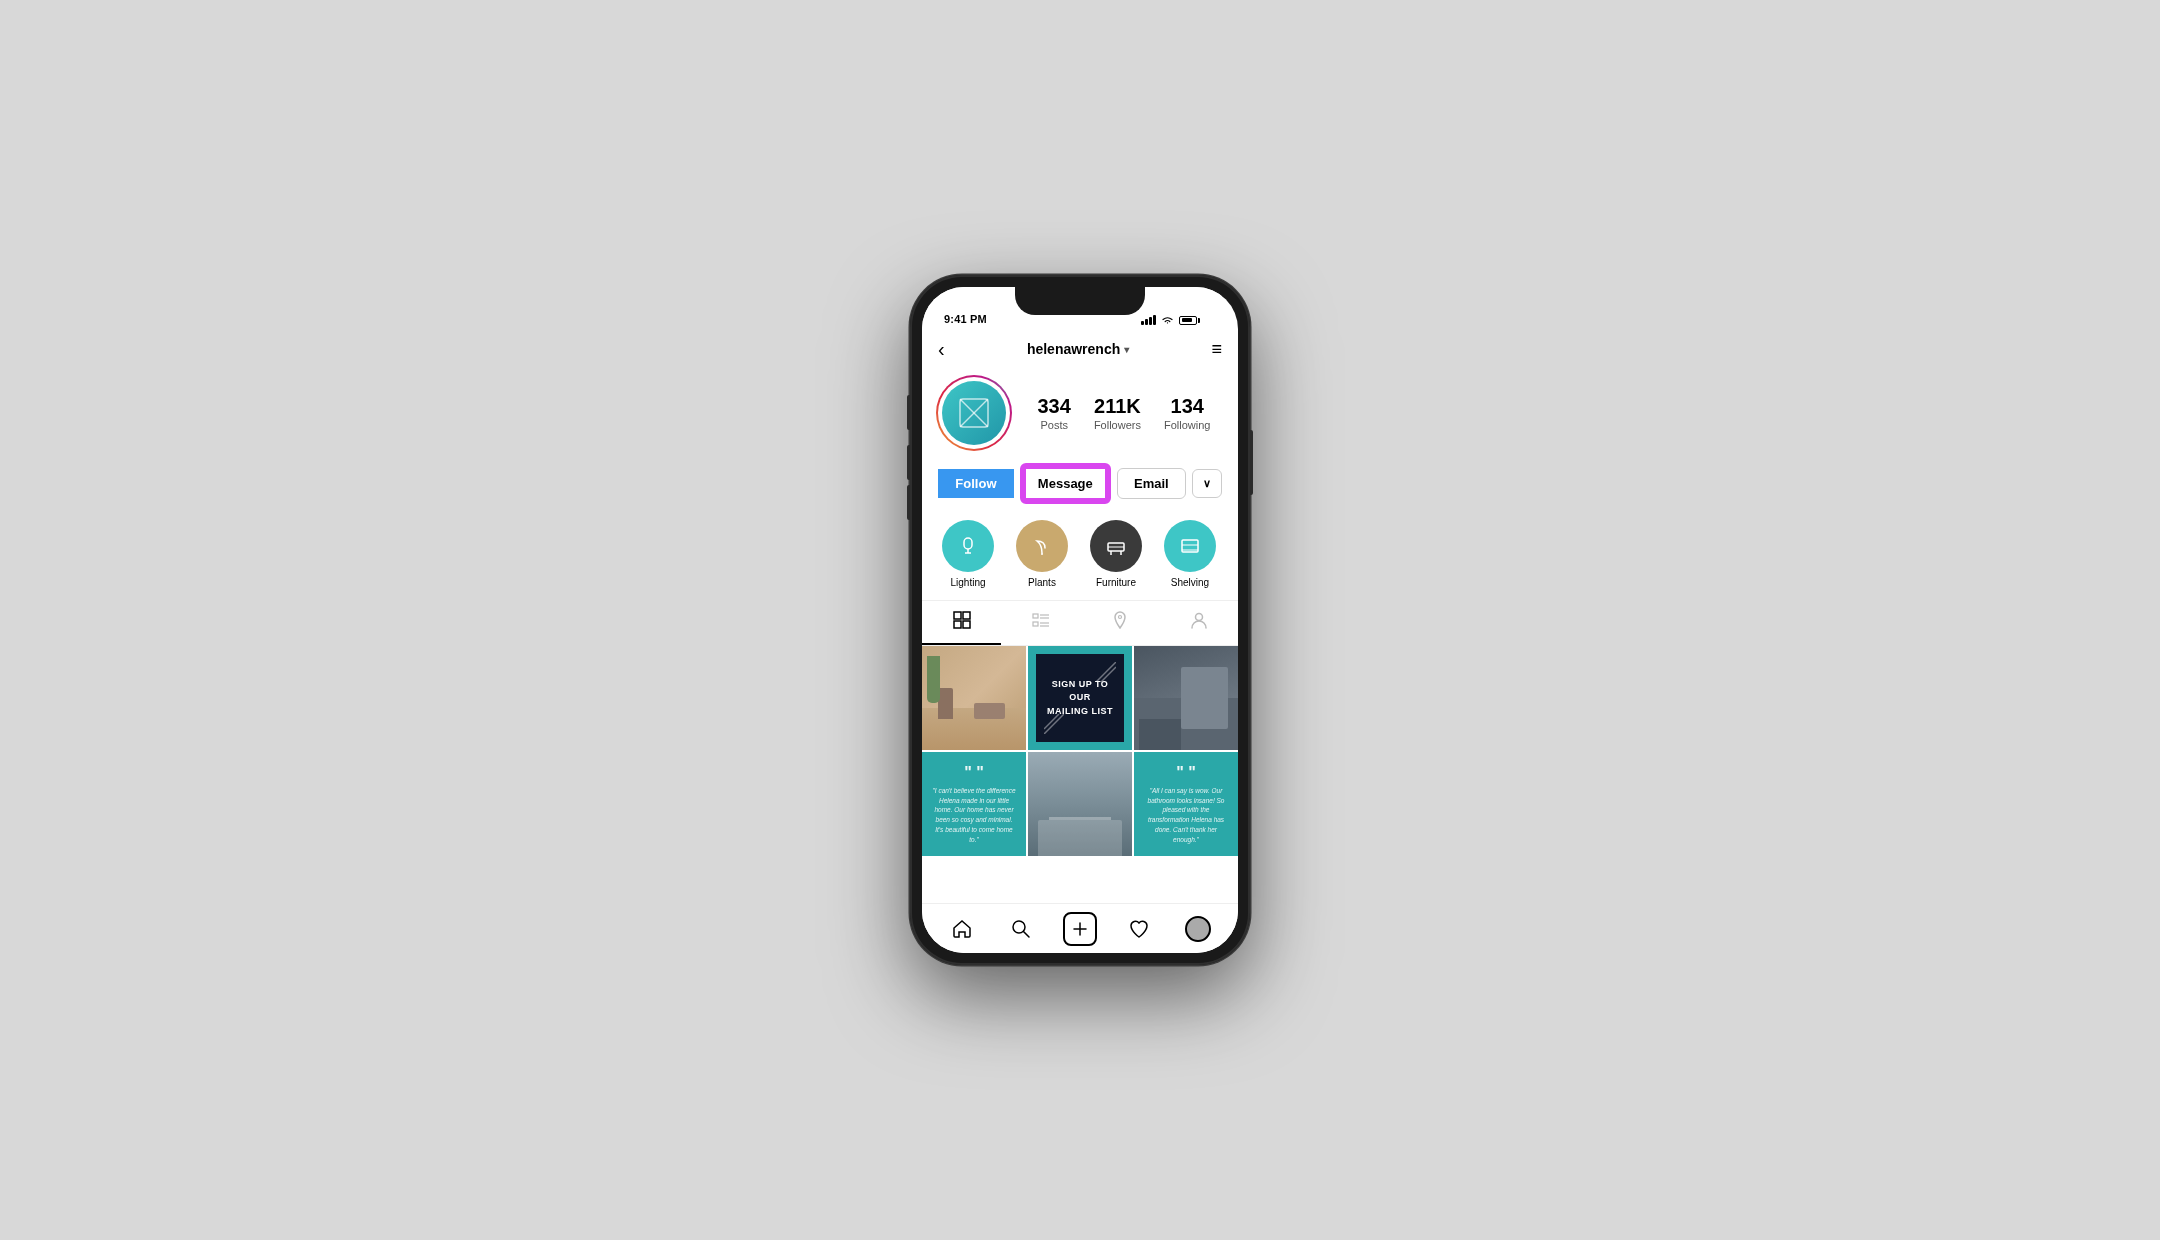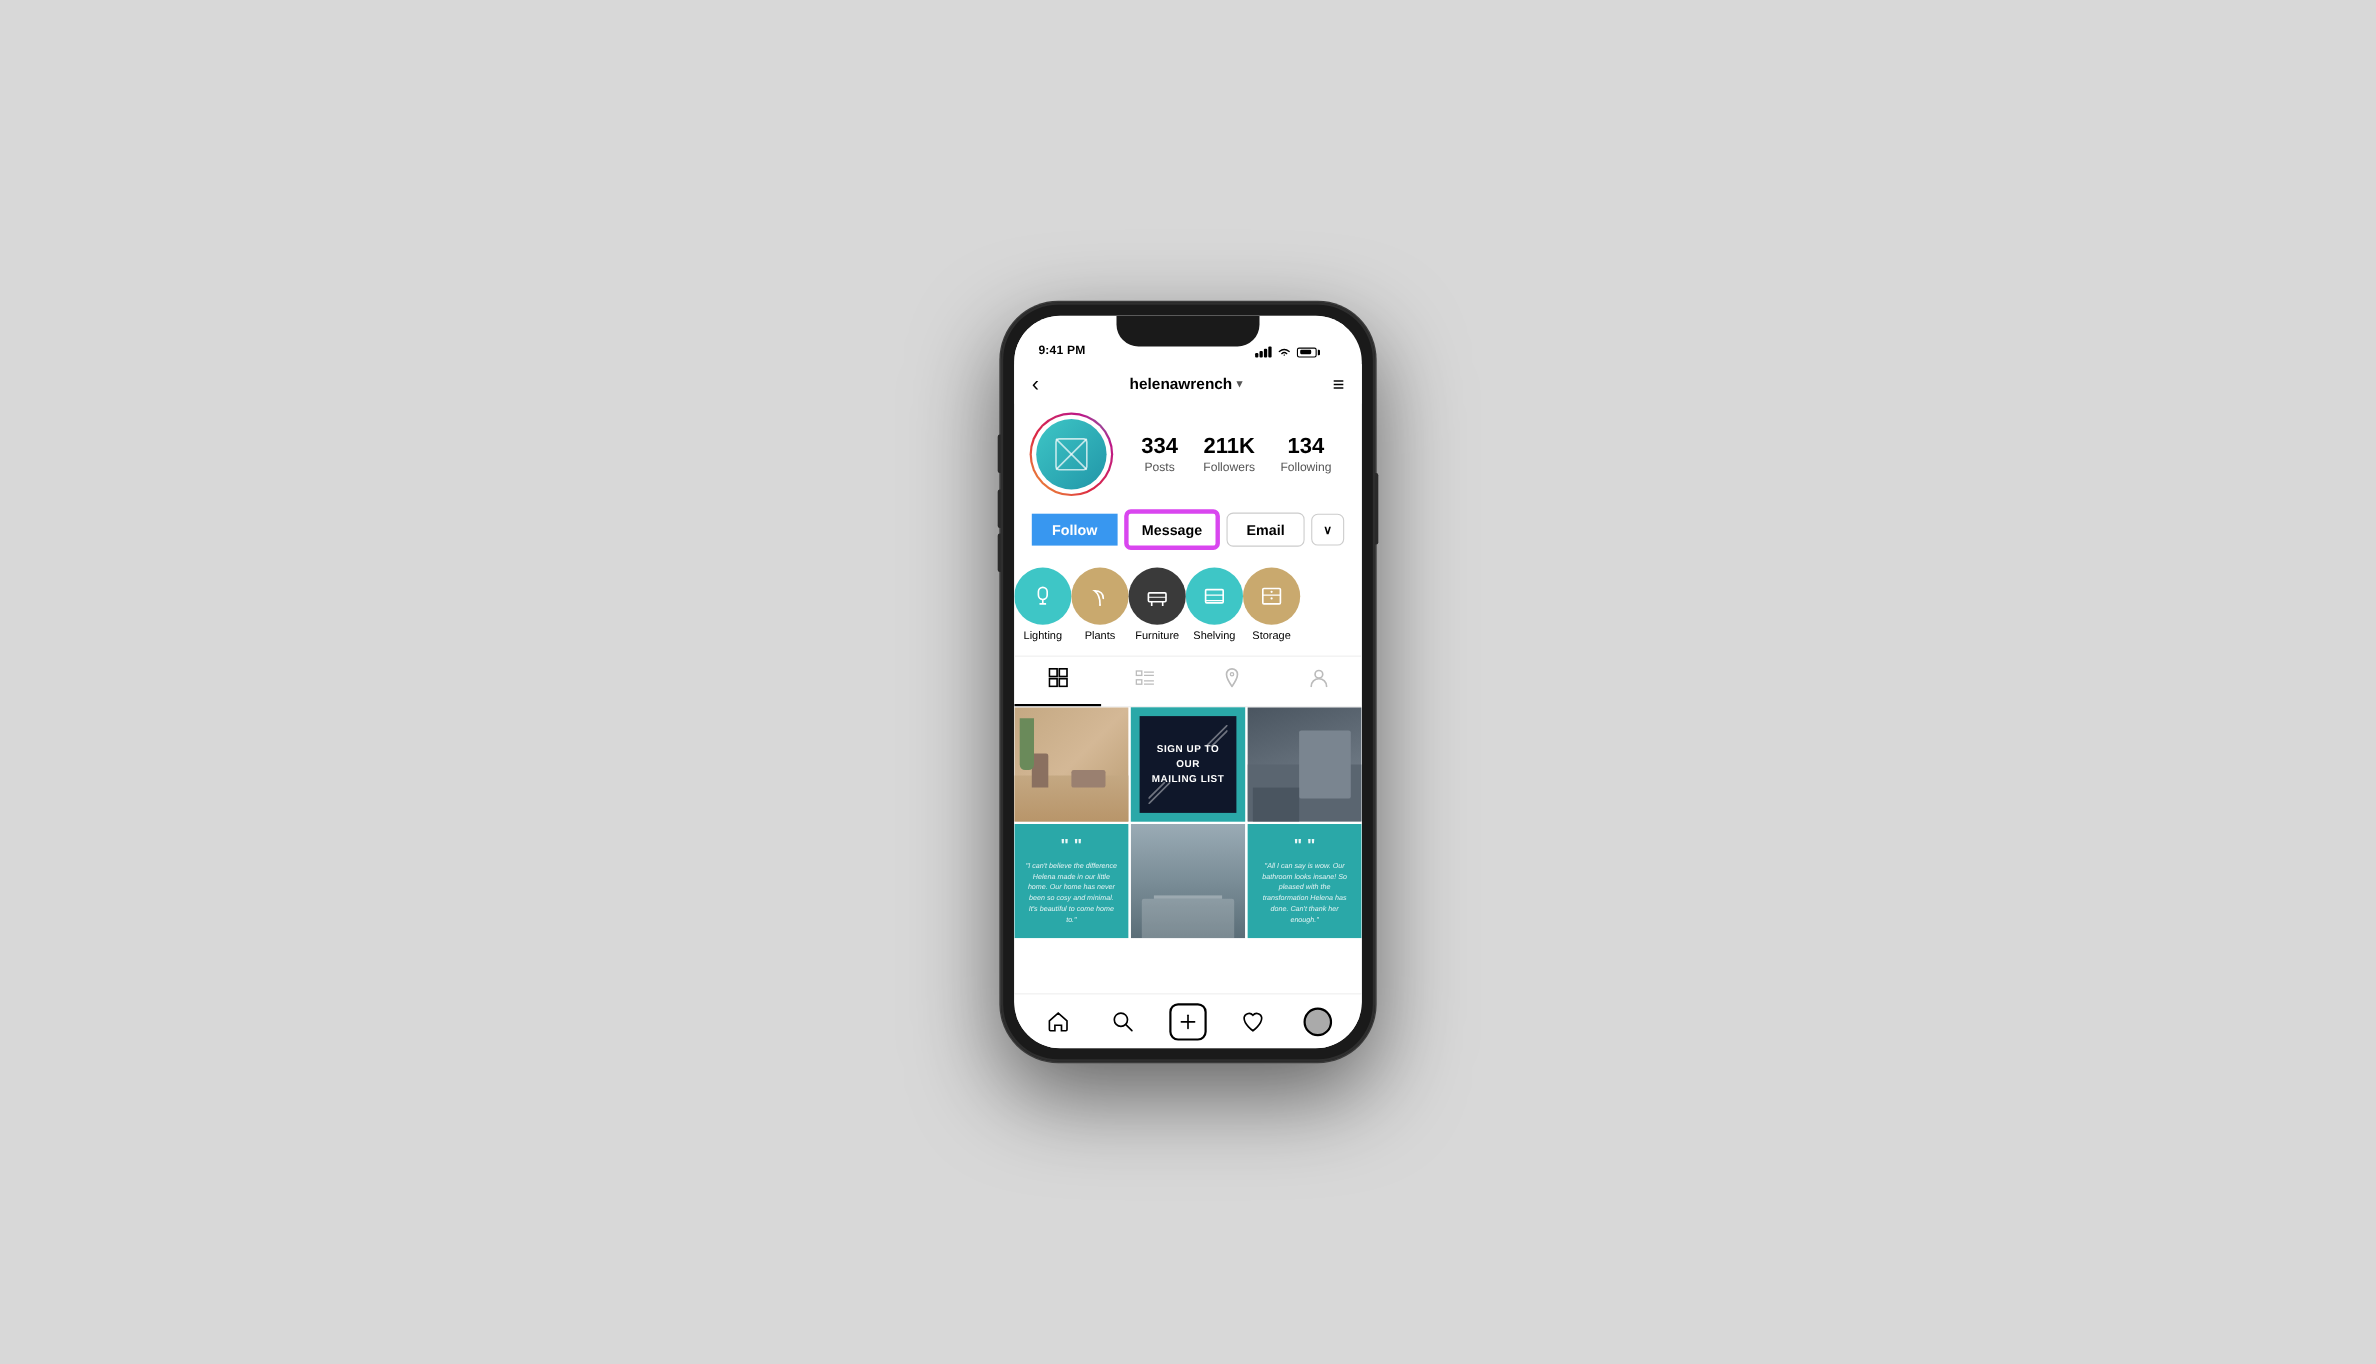--- a/index.html
+++ b/index.html
@@ -308,21 +308,21 @@
       padding: 7px 12px;
       font-size: 13px;
       font-weight: 600;
       cursor: pointer;
     }
 
     .btn-message {
       flex: 1;
       background: #fff;
       color: #000;
-      border: 4px solid #d946ef;
+      border: 6px solid #d946ef;
       border-radius: 6px;
       padding: 7px 12px;
       font-size: 13px;
       font-weight: 600;
       cursor: pointer;
     }
 
     .btn-email {
       flex: 1;
       background: #fff;
@@ -346,22 +346,22 @@
       font-weight: 600;
       cursor: pointer;
       display: flex;
       align-items: center;
       justify-content: center;
     }
 
     
     .highlights {
       display: flex;
-      gap: 0;
-      padding: 8px 0 12px;
+      gap: 22px;
+      padding: 8px 20px 12px;
       overflow-x: auto;
     }
     .highlights::-webkit-scrollbar { display: none; }
 
     .highlight-item {
       display: flex;
       flex-direction: column;
       align-items: center;
       gap: 5px;
       cursor: pointer;

